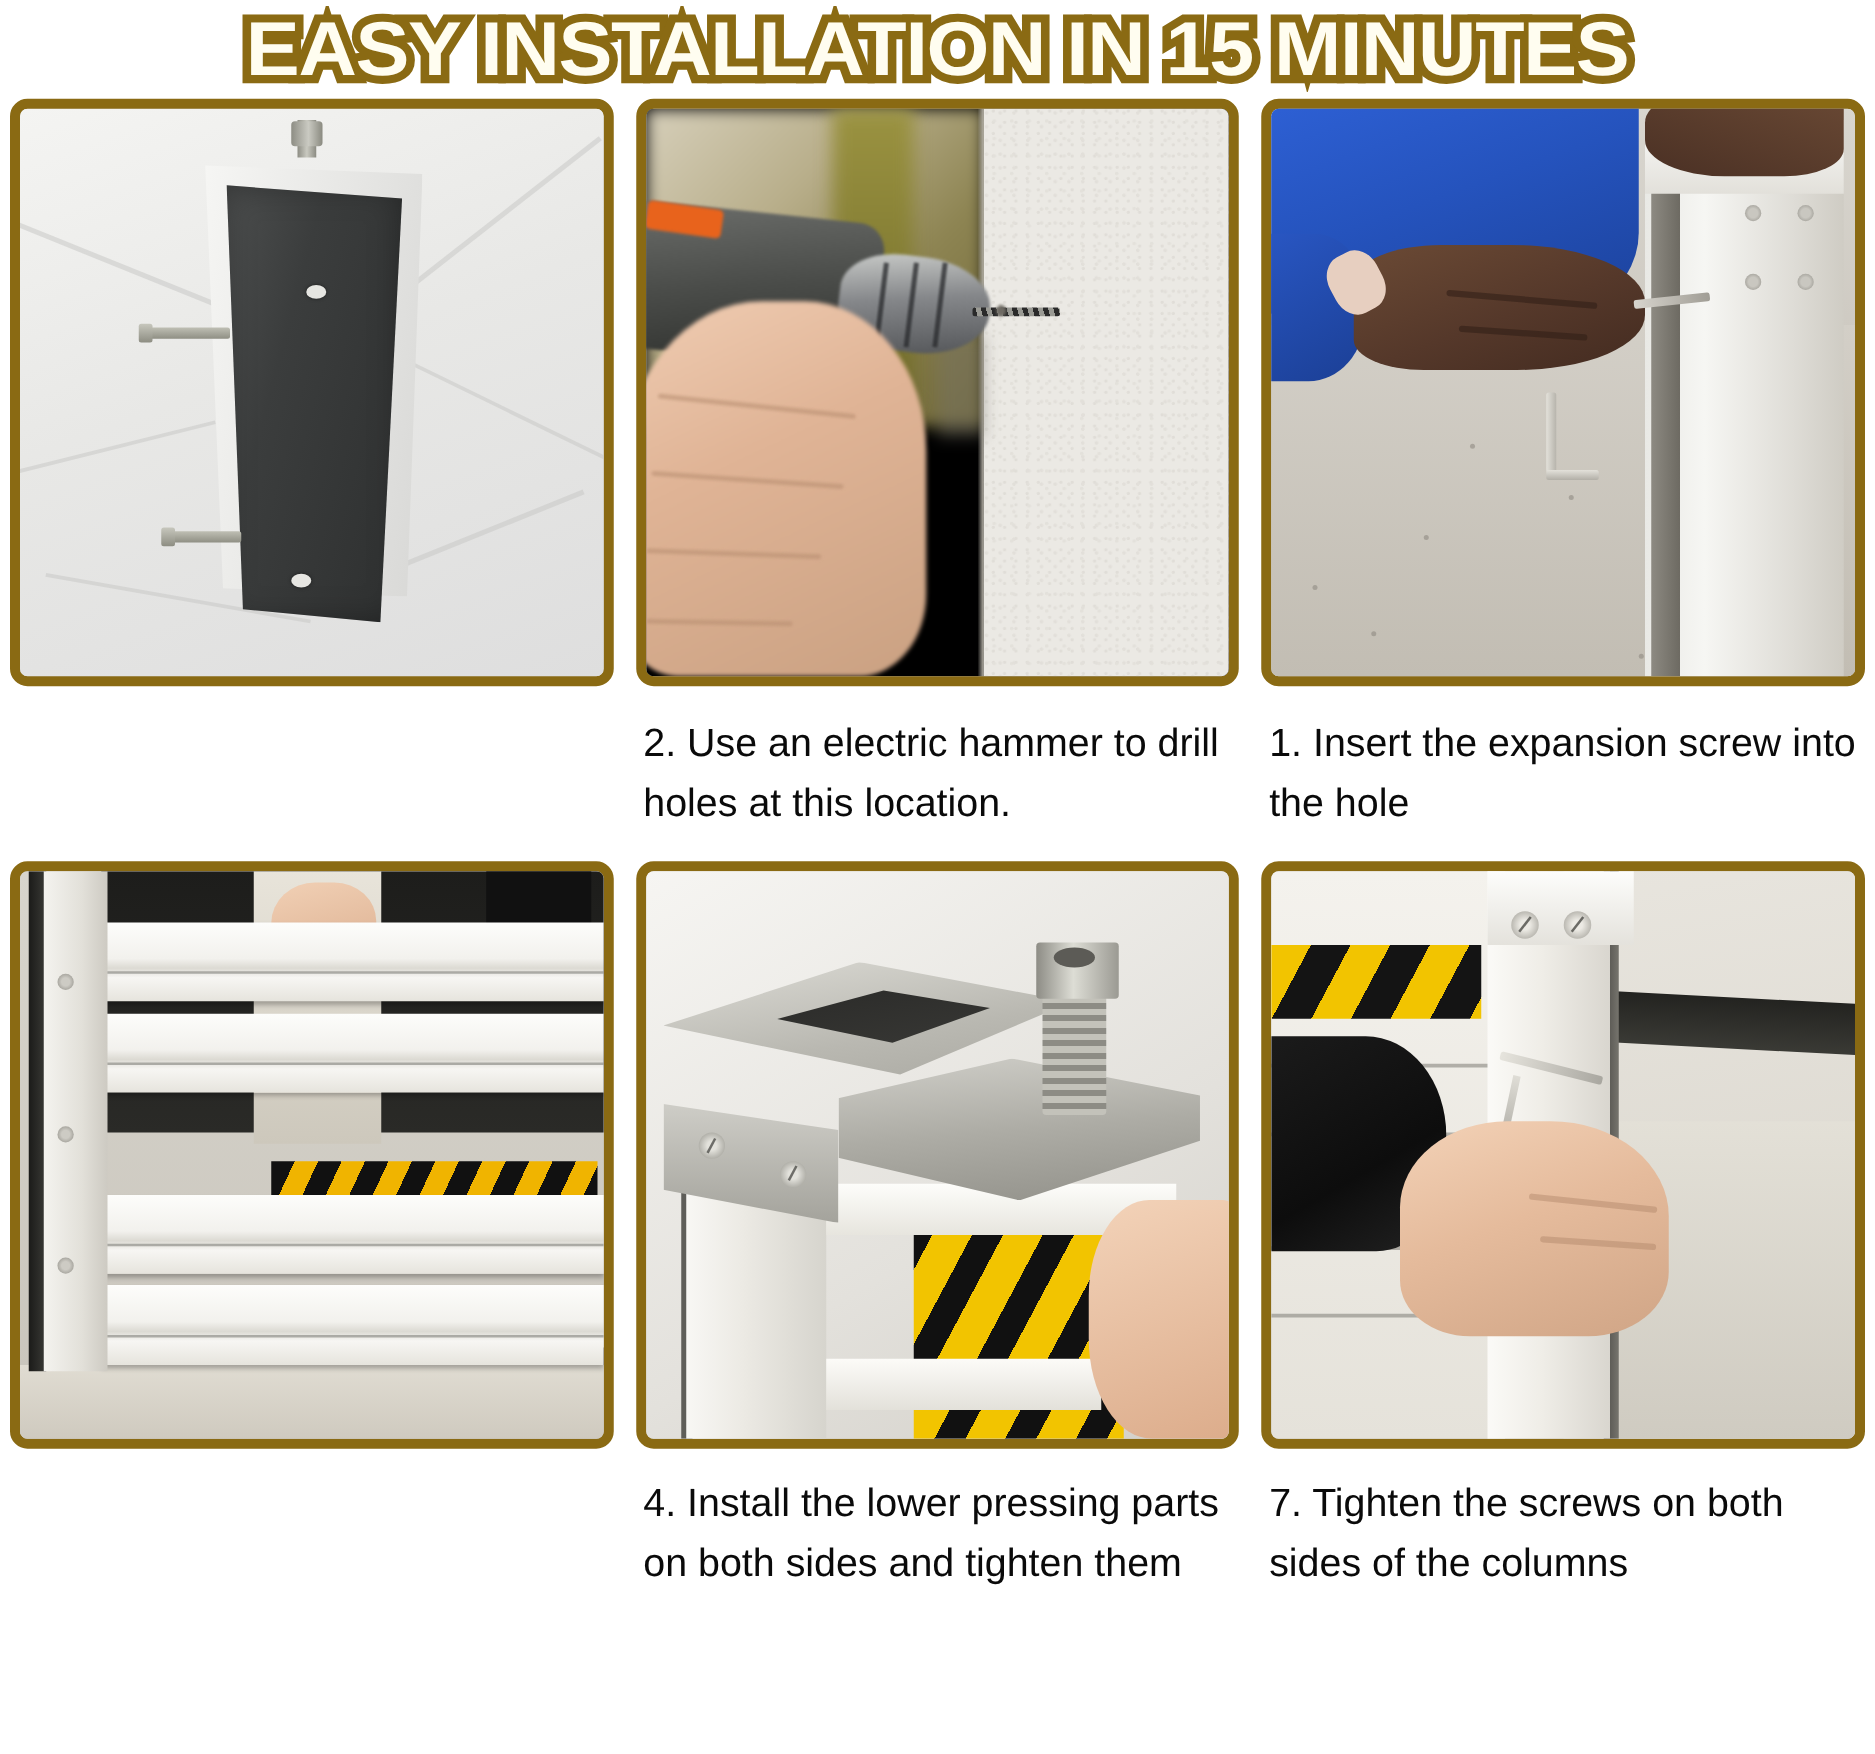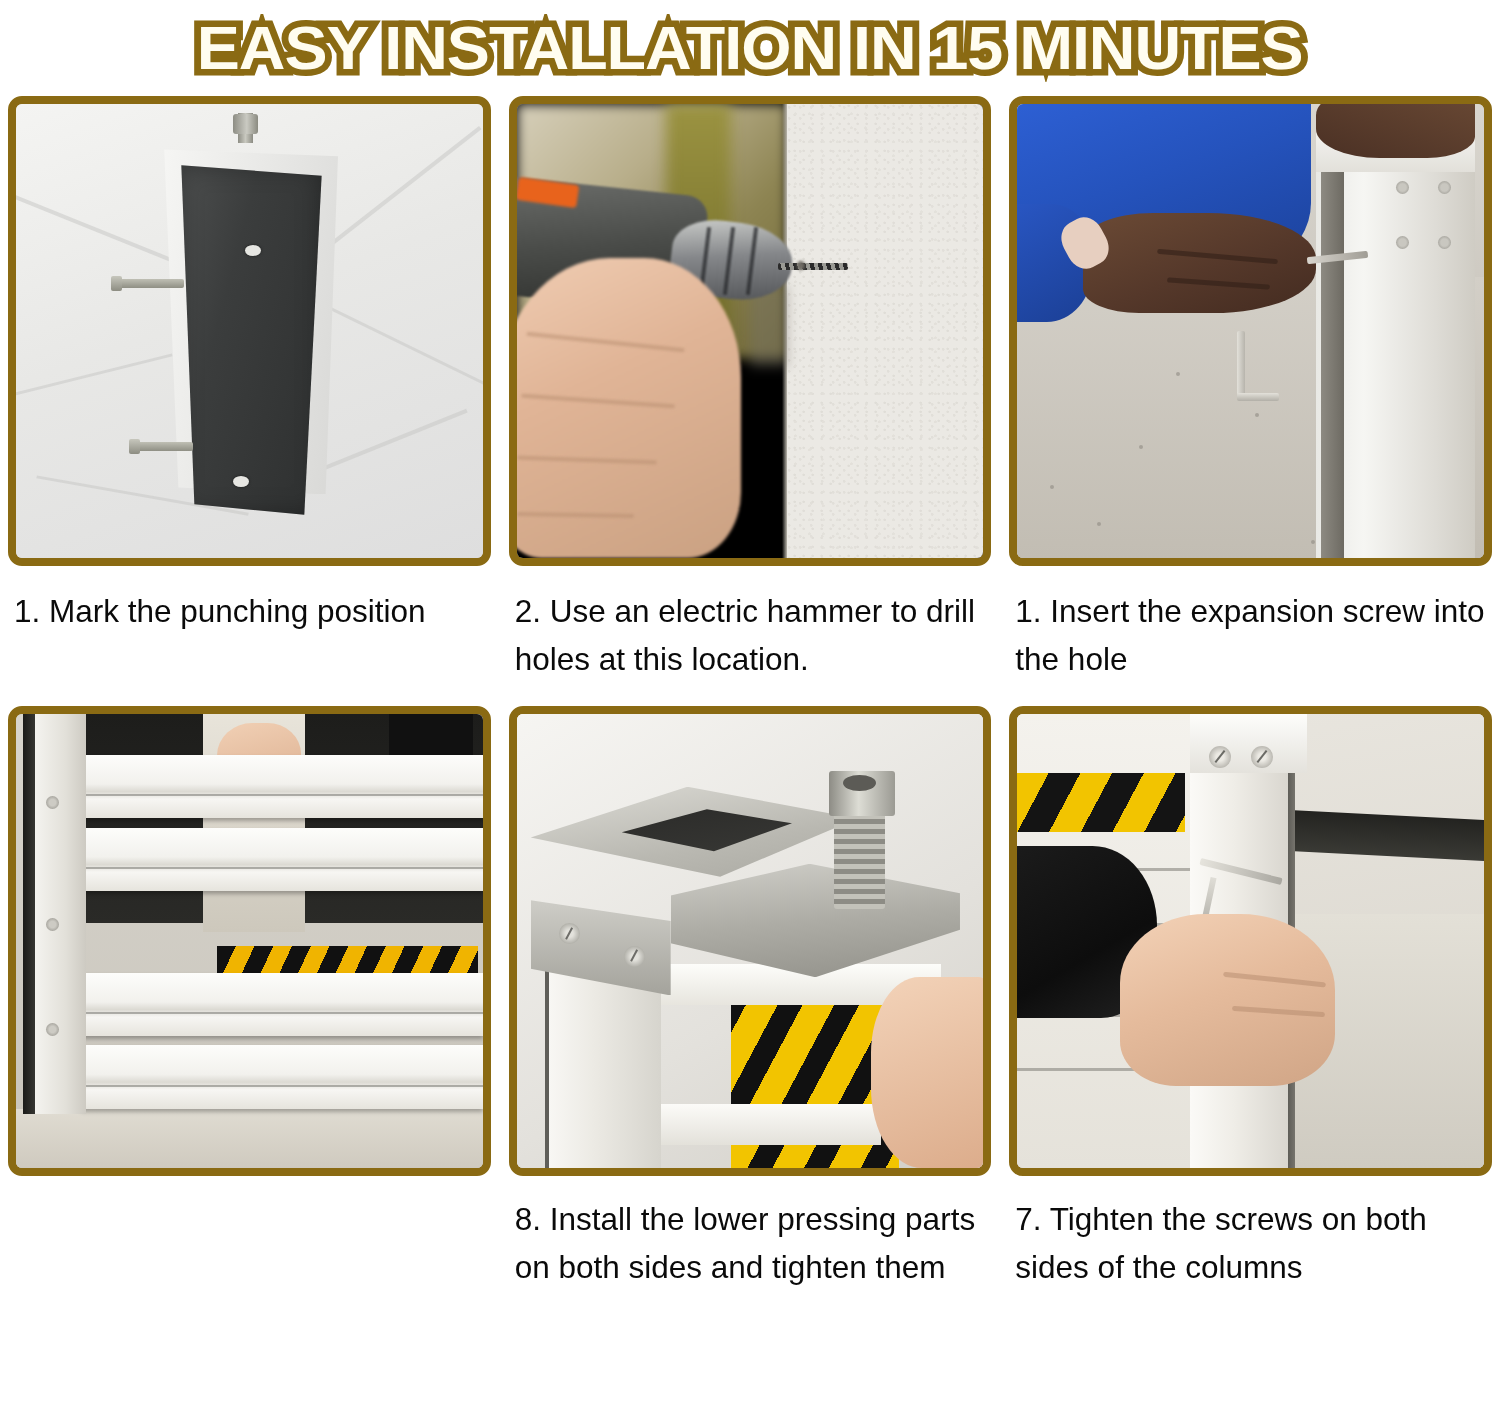--- a/index.html
+++ b/index.html
@@ -10,21 +10,21 @@
   body {
     width: 1500px;
     height: 1403px;
     font-family: "Liberation Sans", sans-serif;
     overflow: hidden;
     position: relative;
   }
 
   
   .title-bar {
-    height: 96px;
+    height: 79px;
     display: flex;
     align-items: center;
     justify-content: center;
     position: relative;
   }
   .title-text {
     font-size: 61px;
     font-weight: bold;
     letter-spacing: -1px;
     color: #fffdf0;
@@ -512,21 +512,20 @@
         <div class="plate-back"></div>
         <div class="plate"></div>
         <div class="hole hole-a"></div>
         <div class="hole hole-b"></div>
         <div class="bolt-top"></div>
         <div class="bolt-head"></div>
         <div class="stud stud-1"></div>
         <div class="stud stud-2"></div>
       </div>
     </div>
-    <div class="caption">1. Mark the punching position</div>
   </div>
 
   <div class="step">
     <div class="frame">
       <div class="photo p2">
         <div class="bg-blur"></div>
         <div class="bg-bottle"></div>
         <div class="wall"></div>
         <div class="wall-edge"></div>
         <div class="shadow"></div>
@@ -621,21 +620,21 @@
         <div class="bracket-lip"></div>
         <div class="bracket-top"></div>
         <div class="bracket-slot"></div>
         <div class="bolt5"></div>
         <div class="bolt5-head"></div>
         <div class="bolt5-hole"></div>
         <div class="screw5 sc1"></div>
         <div class="screw5 sc2"></div>
       </div>
     </div>
-    <div class="caption">8. Install the lower pressing parts on both sides and tighten them</div>
+    <div class="caption">4. Install the lower pressing parts on both sides and tighten them</div>
   </div>
 
   <div class="step">
     <div class="frame">
       <div class="photo p6">
         <div class="wall6"></div>
         <div class="baseboard"></div>
         <div class="floor6"></div>
         <div class="panel6"></div>
         <div class="hazard6"></div>

